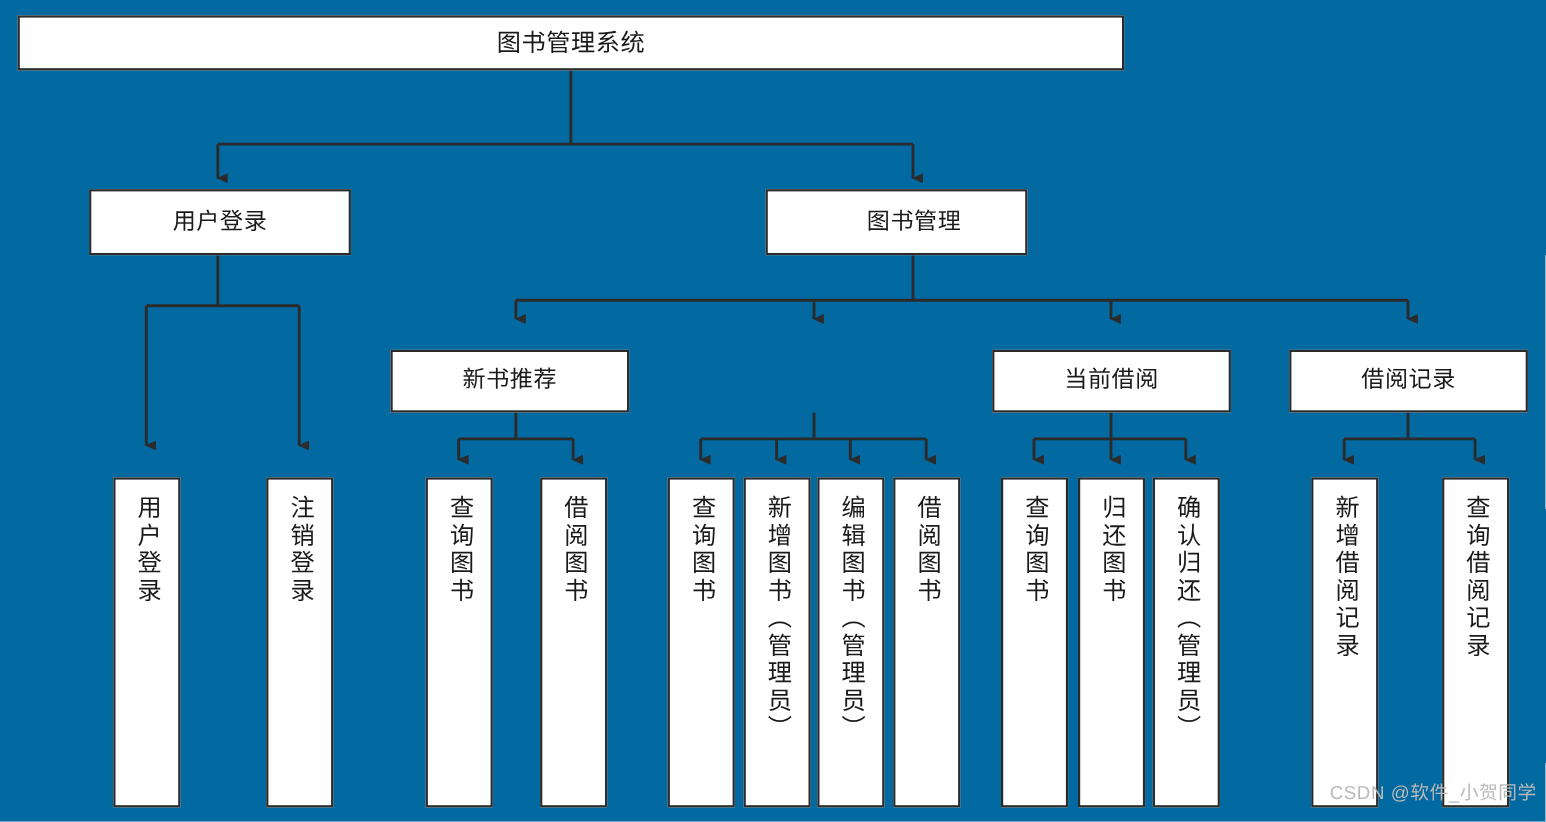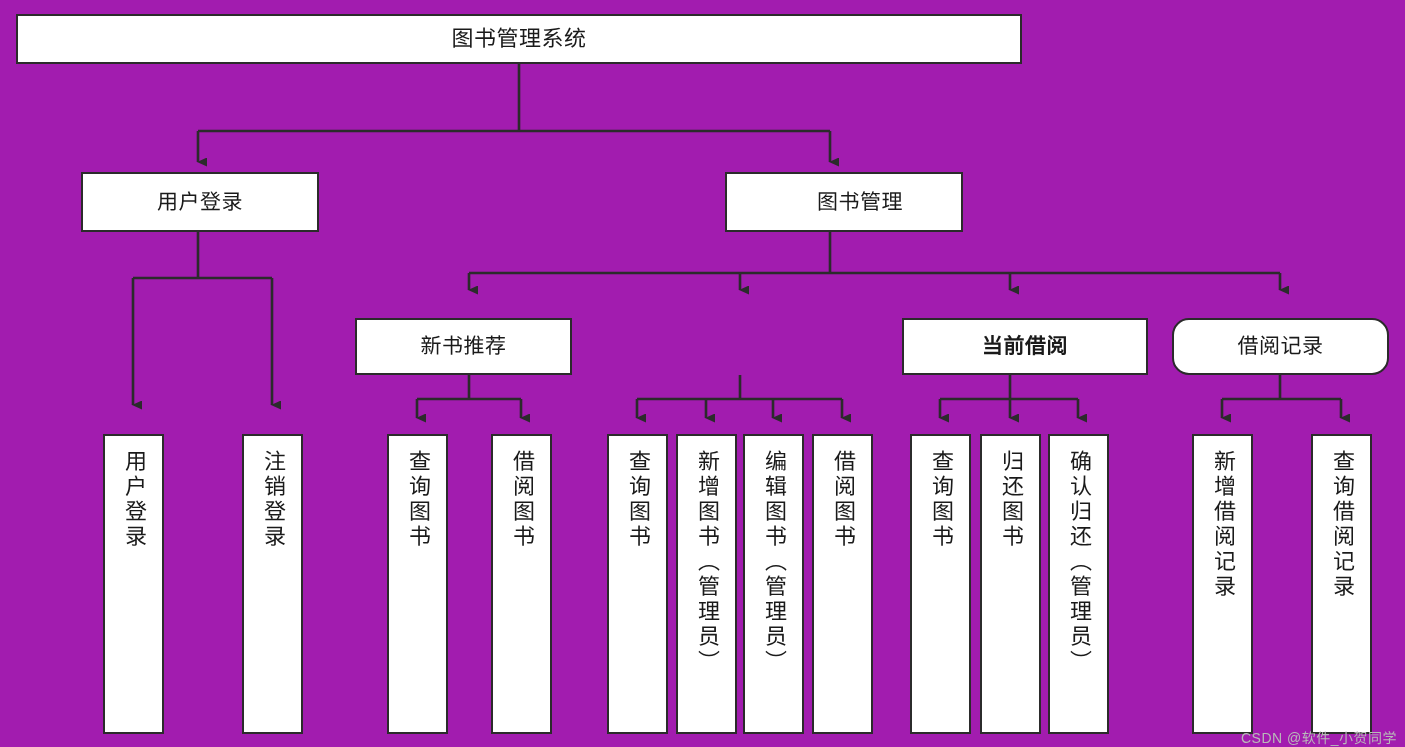--- a/index.html
+++ b/index.html
@@ -8,21 +8,21 @@
     padding: 0;
     background: #ffffff;
   }
   body {
     font-family: "Liberation Sans", "DejaVu Sans", sans-serif;
   }
   #diagram-root {
     position: relative;
     width: 1405px;
     height: 747px;
-    background: #a21caf;
+    background: #0369a1;
     overflow: hidden;
   }
   #edge-layer {
     position: absolute;
     left: 0;
     top: 0;
     width: 1405px;
     height: 747px;
     pointer-events: none;
   }
@@ -59,22 +59,22 @@
     writing-mode: vertical-rl;
     text-orientation: upright;
     font-size: 22px;
     line-height: 1.05;
     letter-spacing: 3px;
     white-space: normal;
   }
   #watermark {
     position: absolute;
     right: 8px;
-    bottom: 0;
-    font-size: 14px;
+    bottom: 16px;
+    font-size: 17px;
     color: #b9b9b9;
     letter-spacing: 0.5px;
     user-select: none;
     white-space: nowrap;
   }
 </style>
 </head>
 <body>
 
 <div id="diagram-root">
@@ -131,31 +131,31 @@
     </g>
   </svg>
 
   <div class="node horiz root" style="left:16px; top:14px; width:1006px; height:50px;">
     <span class="node-label">图书管理系统</span>
   </div>
 
   <div class="node horiz" style="left:81px; top:172px; width:238px; height:60px;">
     <span class="node-label">用户登录</span>
   </div>
-  <div class="node horiz" style="left:725px; top:172px; width:238px; height:60px;padding-left:32px;">
+  <div class="node horiz" style="left:696px; top:172px; width:238px; height:60px;padding-left:32px;">
     <span class="node-label">图书管理</span>
   </div>
 
   <div class="node horiz" style="left:355px; top:318px; width:217px; height:57px;">
     <span class="node-label">新书推荐</span>
   </div>
-  <div class="node horiz" style="left:902px; top:318px; width:246px; height:57px;font-weight:bold;">
+  <div class="node horiz" style="left:902px; top:318px; width:217px; height:57px;">
     <span class="node-label">当前借阅</span>
   </div>
-  <div class="node horiz" style="left:1172px; top:318px; width:217px; height:57px;border-radius:17px;">
+  <div class="node horiz" style="left:1172px; top:318px; width:217px; height:57px;">
     <span class="node-label">借阅记录</span>
   </div>
 
   <div class="node vert" style="left:103px; top:434px; width:61px; height:300px;">
     <span class="node-label">用户登录</span>
   </div>
   <div class="node vert" style="left:242px; top:434px; width:61px; height:300px;">
     <span class="node-label">注销登录</span>
   </div>
 

